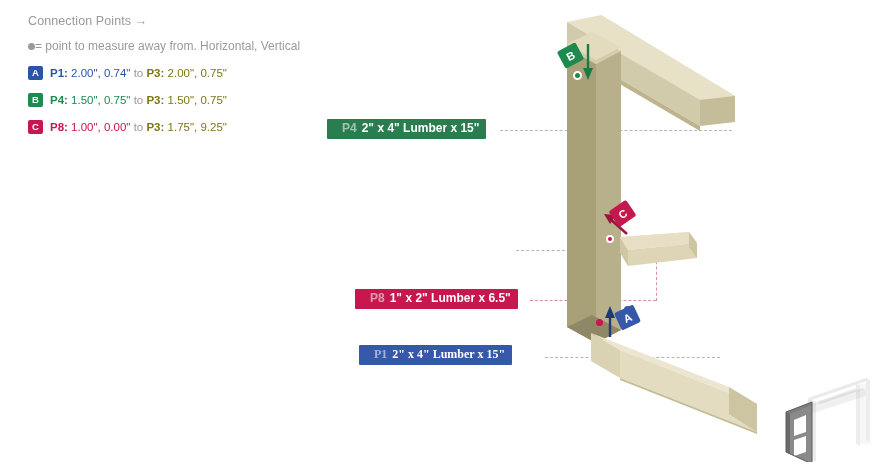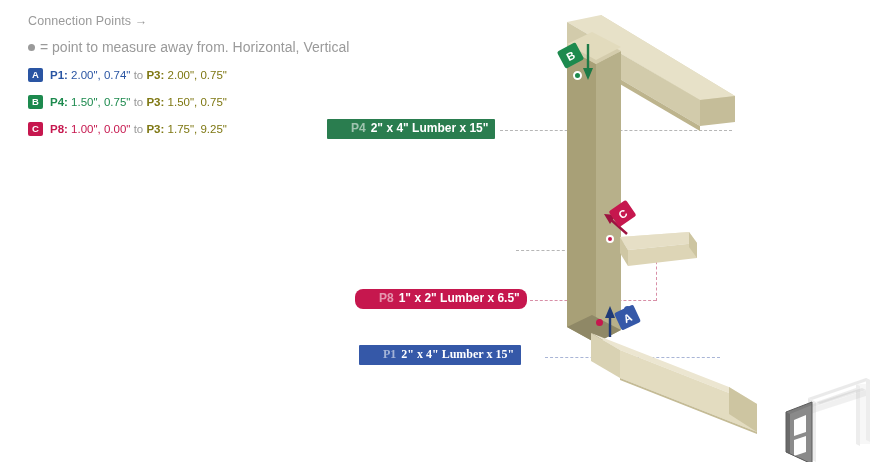--- a/index.html
+++ b/index.html
@@ -27,27 +27,26 @@
     width: 330px;
   }
   .legend-title {
     font-size: 12.5px;
     color: #9a9a9a;
     letter-spacing: 0.1px;
     margin-bottom: 11px;
     white-space: nowrap;
   }
   .legend-note {
-    font-size: 14px;
+    font-size: 12px;
     color: #9a9a9a;
     margin-bottom: 13px;
     white-space: nowrap;
     display: flex;
     align-items: center;
-    gap: 5px;
   }
   .note-dot {
     display: inline-block;
     width: 7px;
     height: 7px;
     border-radius: 50%;
     background: #9a9a9a;
   }
   .conn-row {
     display: flex;
@@ -81,36 +80,36 @@
   .c-c { color: #c6174e; }
   .c-olive { color: #7e7712; }
   .c-gray { color: #9a9a9a; font-weight: normal; margin-top: 8px; }
 
   
   .part-label {
     position: absolute;
     display: inline-flex;
     align-items: baseline;
     gap: 5px;
-    padding: 3px 7px 4px 24px;
+    padding: 3px 7px 4px 15px;
     color: #ffffff;
     font-size: 12px;
     font-weight: bold;
     white-space: nowrap;
     border-radius: 1px;
     line-height: 1.1;
     z-index: 6;
   }
   .part-label .pid {
     opacity: 0.55;
     font-weight: bold;
   }
   .lbl-p4 { background: #2a7d4f; left: 327px; top: 119px; }
   .lbl-p3 { background: #7e7712; left: 341px; top: 239px; }
-  .lbl-p8 { background: #c6174e; left: 355px; top: 289px; border-radius: 8px; }
+  .lbl-p8 { background: #c6174e; left: 355px; top: 289px; }
   .lbl-p1 { background: #3558a8; left: 359px; top: 345px; font-family: Liberation Serif, serif; }
 
   
   .leader {
     position: absolute;
     height: 0;
     border-top: 1px dashed #b6b6b6;
     z-index: 1;
   }
   .leader-p8h {

